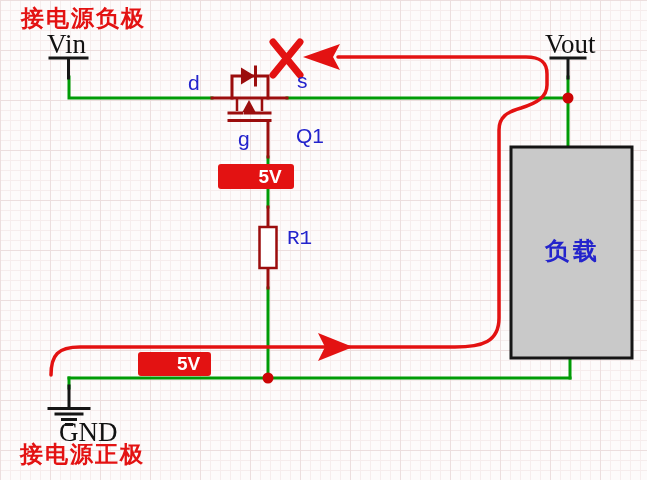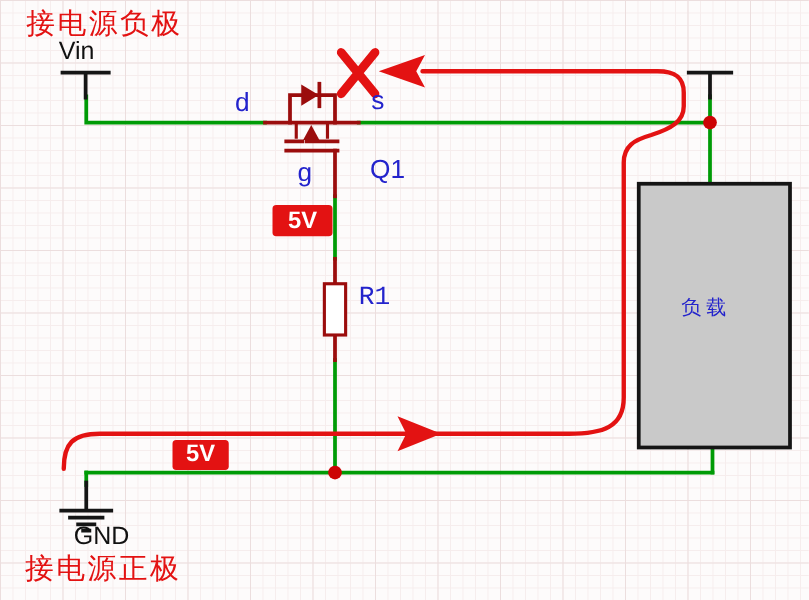--- a/index.html
+++ b/index.html
@@ -22,28 +22,28 @@
   .comp-thin{stroke:var(--component_maroon,#9B0D0D);stroke-width:2.5;fill:none;}
   .comp-fill{fill:var(--component_maroon,#9B0D0D);stroke:none;}
   .blk{stroke:#151515;stroke-width:3;fill:none;stroke-linecap:square;}
   .cur{stroke:var(--highlight_red,#E31212);stroke-width:3.5;fill:none;stroke-linecap:round;}
   .cur-thick{stroke:var(--highlight_red,#E31212);stroke-width:7;fill:none;stroke-linecap:round;}
   .cur-fill{fill:var(--highlight_red,#E31212);stroke:none;}
   .dot{fill:var(--junction_red,#CC0404);stroke:none;}
   .rbody{fill:#ffffff;}
   .loadbox{fill:var(--load_gray,#C9C9C9);stroke:#151515;stroke-width:3;}
   .txt{position:absolute;white-space:nowrap;line-height:1;}
-  .lbl-serif{font-family:Liberation Sans, sans-serif;font-size:20px;color:#111;}
+  .lbl-serif{font-family:Liberation Serif, serif;font-size:27px;color:#111;}
   .lbl-blue{color:var(--label_blue,#2323CC);font-size:21px;}
-  .lbl-load{color:var(--label_blue,#2323CC);font-size:16px;letter-spacing:4px;}
-  .note-red{color:var(--highlight_red,#E31212);font-size:23px;font-weight:normal;letter-spacing:2px;}
+  .lbl-load{color:var(--label_blue,#2323CC);font-size:24px;letter-spacing:4px;font-weight:bold;}
+  .note-red{color:var(--highlight_red,#E31212);font-size:23px;font-weight:bold;letter-spacing:2px;}
   .badge{
     position:absolute;display:flex;align-items:center;justify-content:center;
     background:var(--highlight_red,#E31212);color:#fff;font-weight:bold;
-    font-size:19px;border-radius:3px;
+    font-size:19px;border-radius:3px;padding-left:28px;
   }
 </style>
 </head>
 <body>
 
 <div class="canvas">
 
   <svg class="schem" width="647" height="480" viewBox="0 0 647 480">
 
     <g>
@@ -98,20 +98,21 @@
     <g>
       <path class="cur" d="M51,375 C51,355 58,347 80,347 H455 C482,347 499,342 499,318 V130 C499,117 507,112 521,108 C537,103 547,97 547,85 V74 C547,61 539,57 526,57 H338"></path>
       <polygon class="cur-fill" points="303,57 340,44 333,57 340,70"></polygon>
       <polygon class="cur-fill" points="353,347 318,333 325,347 318,361"></polygon>
       <path class="cur-thick" d="M273,42 L300,75 M300,42 L273,75"></path>
     </g>
   </svg>
 
   <div class="txt note-red" style="left:21px;top:7px;">接电源负极</div>
   <div class="txt lbl-serif" style="left:47px;top:31px;">Vin</div>
+  <div class="txt lbl-serif" style="left:545px;top:31px;">Vout</div>
   <div class="txt lbl-serif" style="left:59px;top:419px;">GND</div>
 
   <div class="txt lbl-blue" style="left:188px;top:72px;">d</div>
   <div class="txt lbl-blue" style="left:297px;top:70px;">s</div>
   <div class="txt lbl-blue" style="left:238px;top:128px;">g</div>
   <div class="txt lbl-blue" style="left:296px;top:125px;">Q1</div>
   <div class="txt lbl-blue" style="left:287px;top:228px;font-family:Liberation Mono, monospace;">R1</div>
   <div class="txt lbl-load" style="left:545px;top:239px;">负载</div>
 
   <div class="badge" style="left:218px;top:164px;width:48px;height:25px;">5V</div>

